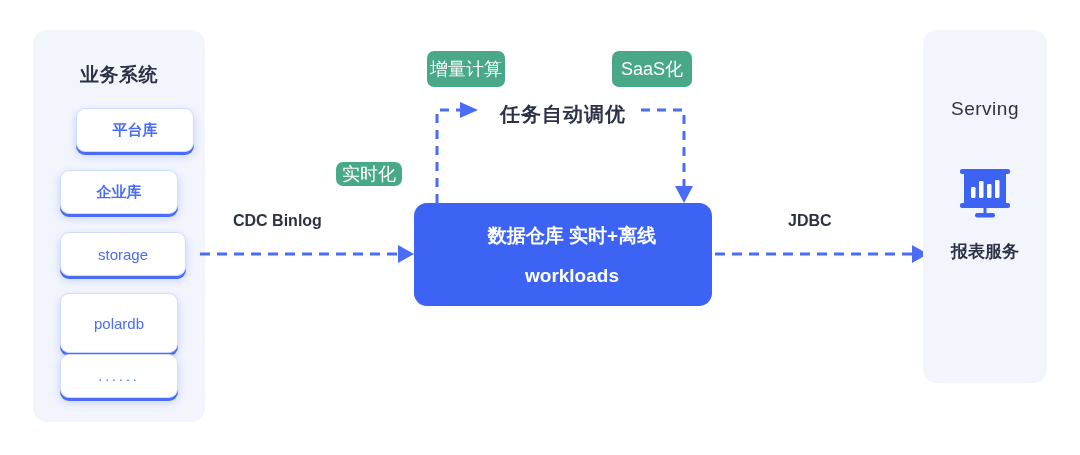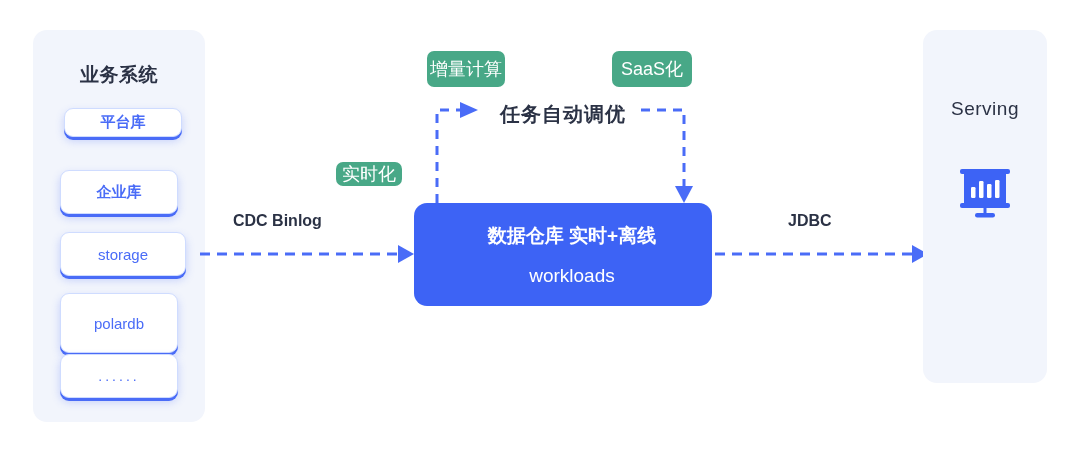--- a/index.html
+++ b/index.html
@@ -68,21 +68,21 @@
     padding-left: 18px;
   }
   .warehouse .line1 {
     font-size: 19px;
     font-weight: bold;
     margin-bottom: 16px;
     white-space: nowrap;
   }
   .warehouse .line2 {
     font-size: 19px;
-    font-weight: 400;
+    font-weight: 700;
     white-space: nowrap;
   }
 
   
   .tag {
     position: absolute;
     background: #48a887;
     color: #ffffff;
     border-radius: 7px;
     display: flex;
@@ -122,21 +122,21 @@
 </style>
 </head>
 <body>
 
 <div id="canvas">
 
   <div class="panel abs" style="left:33px; top:30px; width:172px; height:392px;">
     <div class="panel-title cn" style="top:32px;">业务系统</div>
   </div>
 
-  <div class="db-card cn" style="left:64px; top:108px; width:118px; height:29px;">
+  <div class="db-card cn" style="left:76px; top:108px; width:118px; height:44px;">
     <span>平台库</span>
   </div>
   <div class="db-card cn" style="left:60px; top:170px; width:118px; height:44px;">
     <span>企业库</span>
   </div>
   <div class="db-card" style="left:60px; top:232px; width:126px; height:44px;">
     <span>storage</span>
   </div>
   <div class="db-card" style="left:60px; top:293px; width:118px; height:60px;">
     <span>polardb</span>
@@ -204,14 +204,15 @@
 
       <rect x="18" y="48" width="20" height="4.5" rx="2.2" fill="#3d63f5"></rect>
 
       <rect x="14" y="22" width="4.5" height="11" rx="1.2" fill="#ffffff"></rect>
       <rect x="22" y="16" width="4.5" height="17" rx="1.2" fill="#ffffff"></rect>
       <rect x="30" y="19" width="4.5" height="14" rx="1.2" fill="#ffffff"></rect>
       <rect x="38" y="15" width="4.5" height="18" rx="1.2" fill="#ffffff"></rect>
     </svg>
   </div>
 
+  <div class="report-caption" style="left:923px; top:240px; width:124px;">报表服务</div>
 
 </div>
 
 </body></html>

